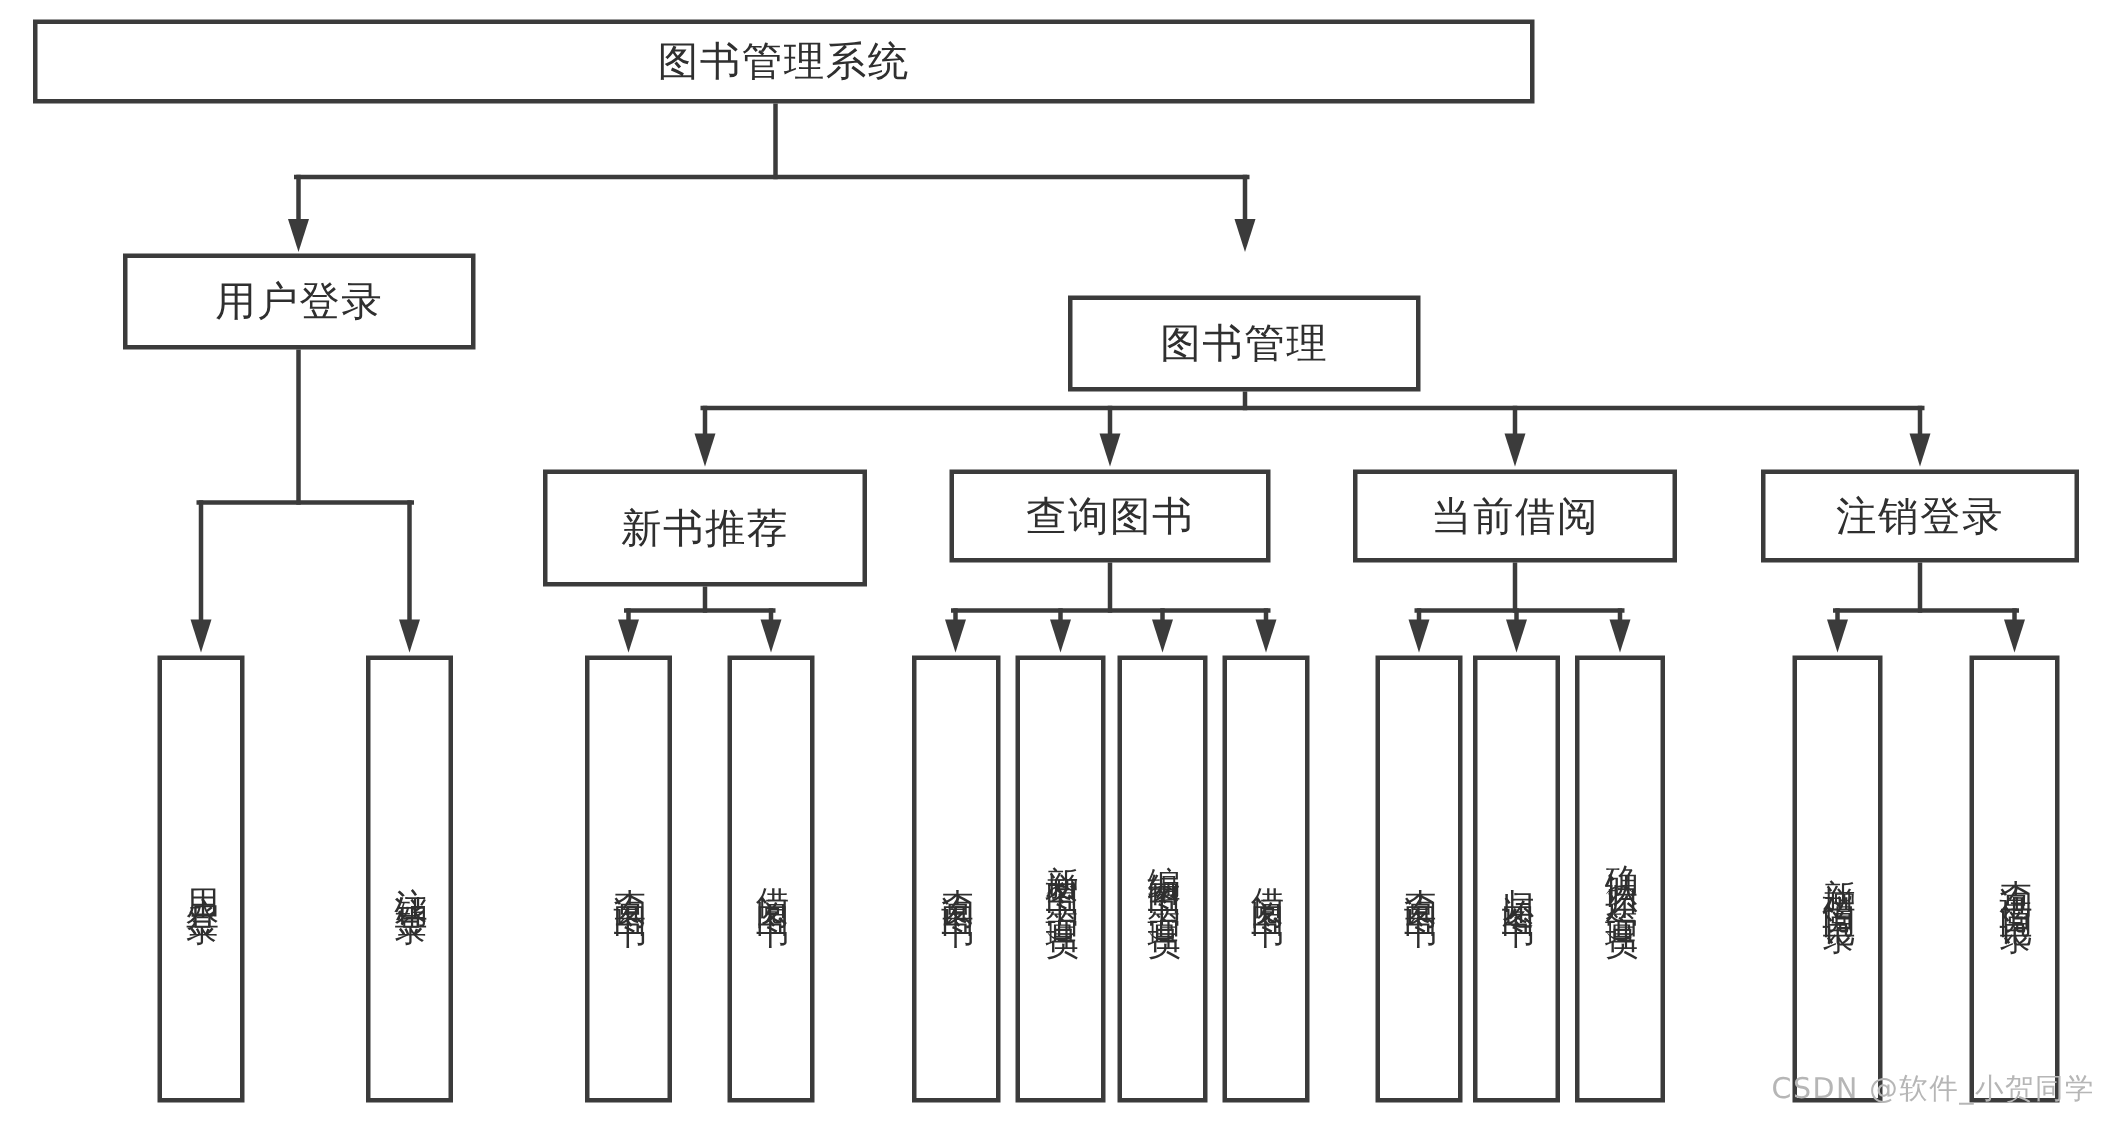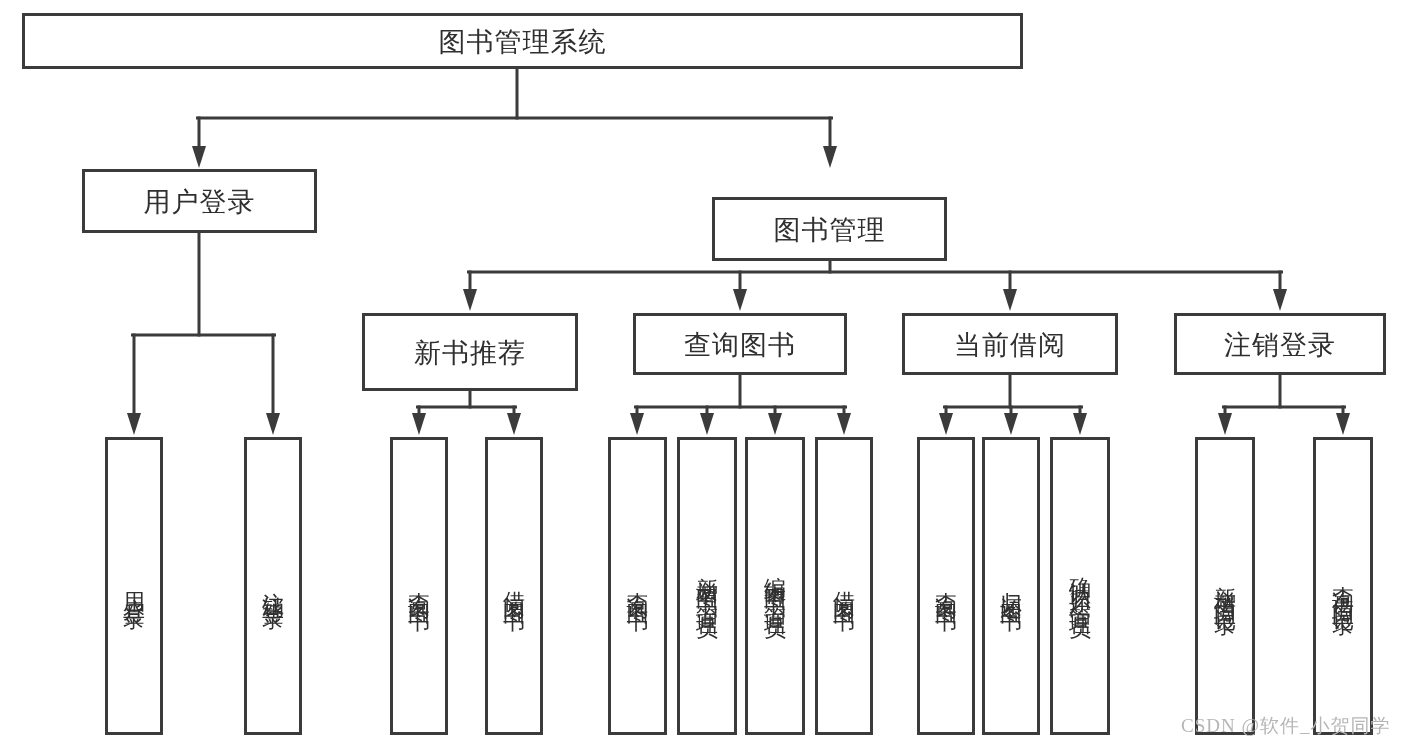--- a/index.html
+++ b/index.html
@@ -44,21 +44,20 @@
     line-height:1;
     padding:4px 0;
   }
   .watermark{
     position:absolute;
     left:1181px;top:713px;
     font-size:19px;
     color:var(--wm);
     letter-spacing:1px;
     white-space:nowrap;
-    font-family:Liberation Serif, serif;
   }
 </style>
 </head>
 <body>
 
 <div class="canvas">
 
   <svg class="connector-layer" id="connectors" viewBox="0 0 1405 747">
       <line x1="517" y1="68" x2="517" y2="118" stroke="#3b3b3b" stroke-width="3" stroke-linecap="square"></line>
       <line x1="197.5" y1="118" x2="831.5" y2="118" stroke="#3b3b3b" stroke-width="3" stroke-linecap="square"></line>

